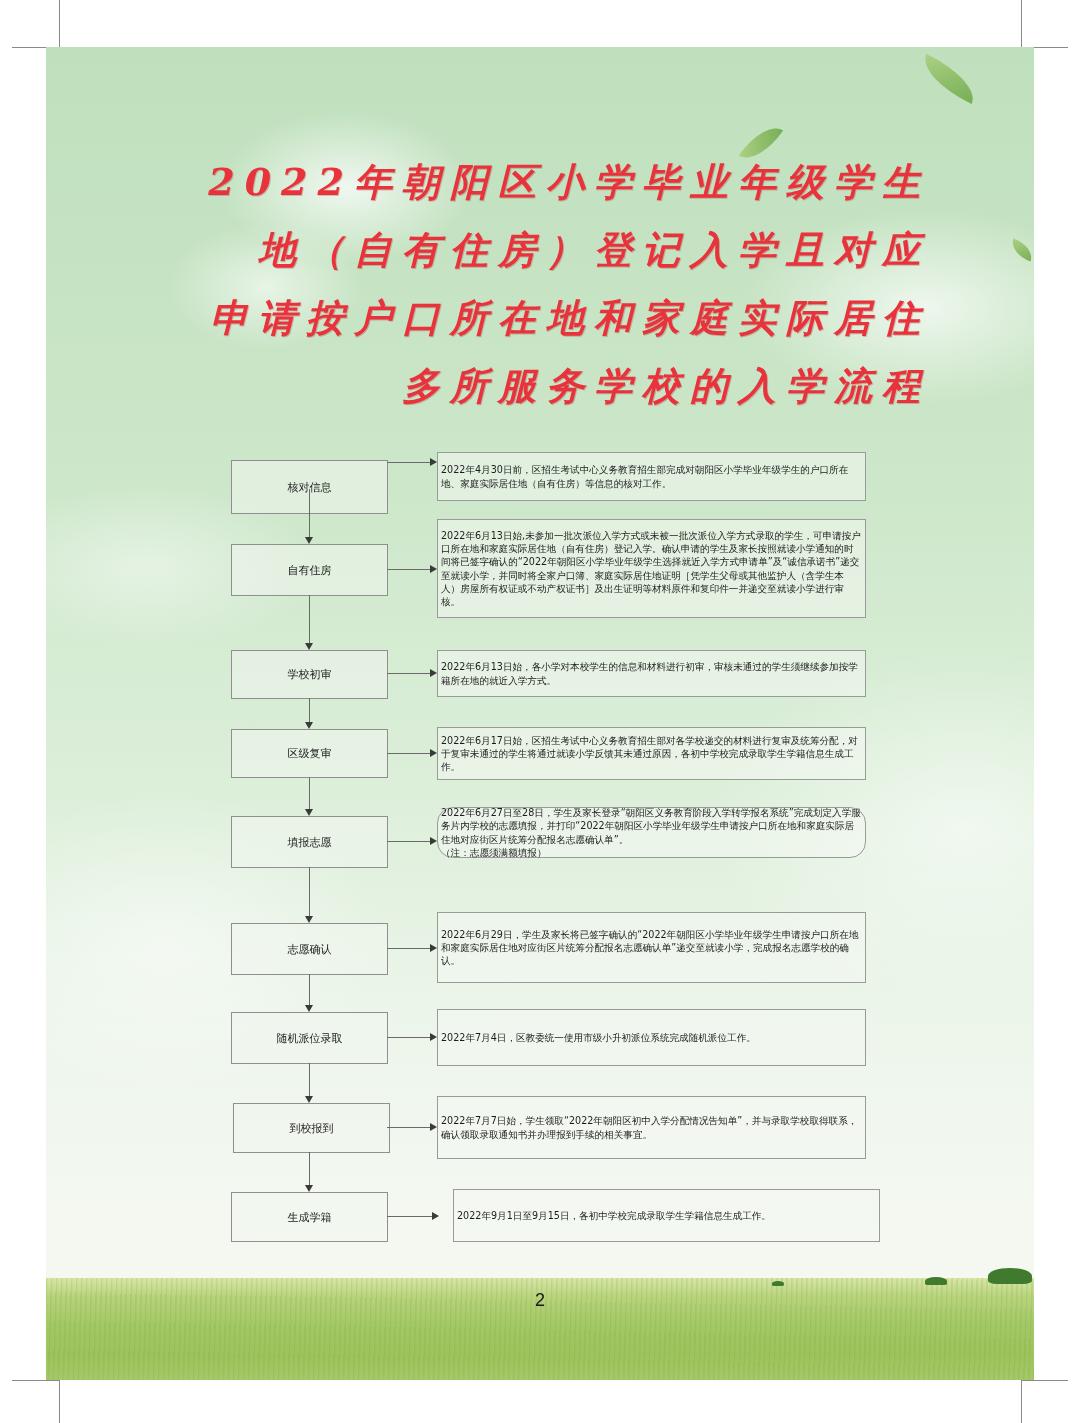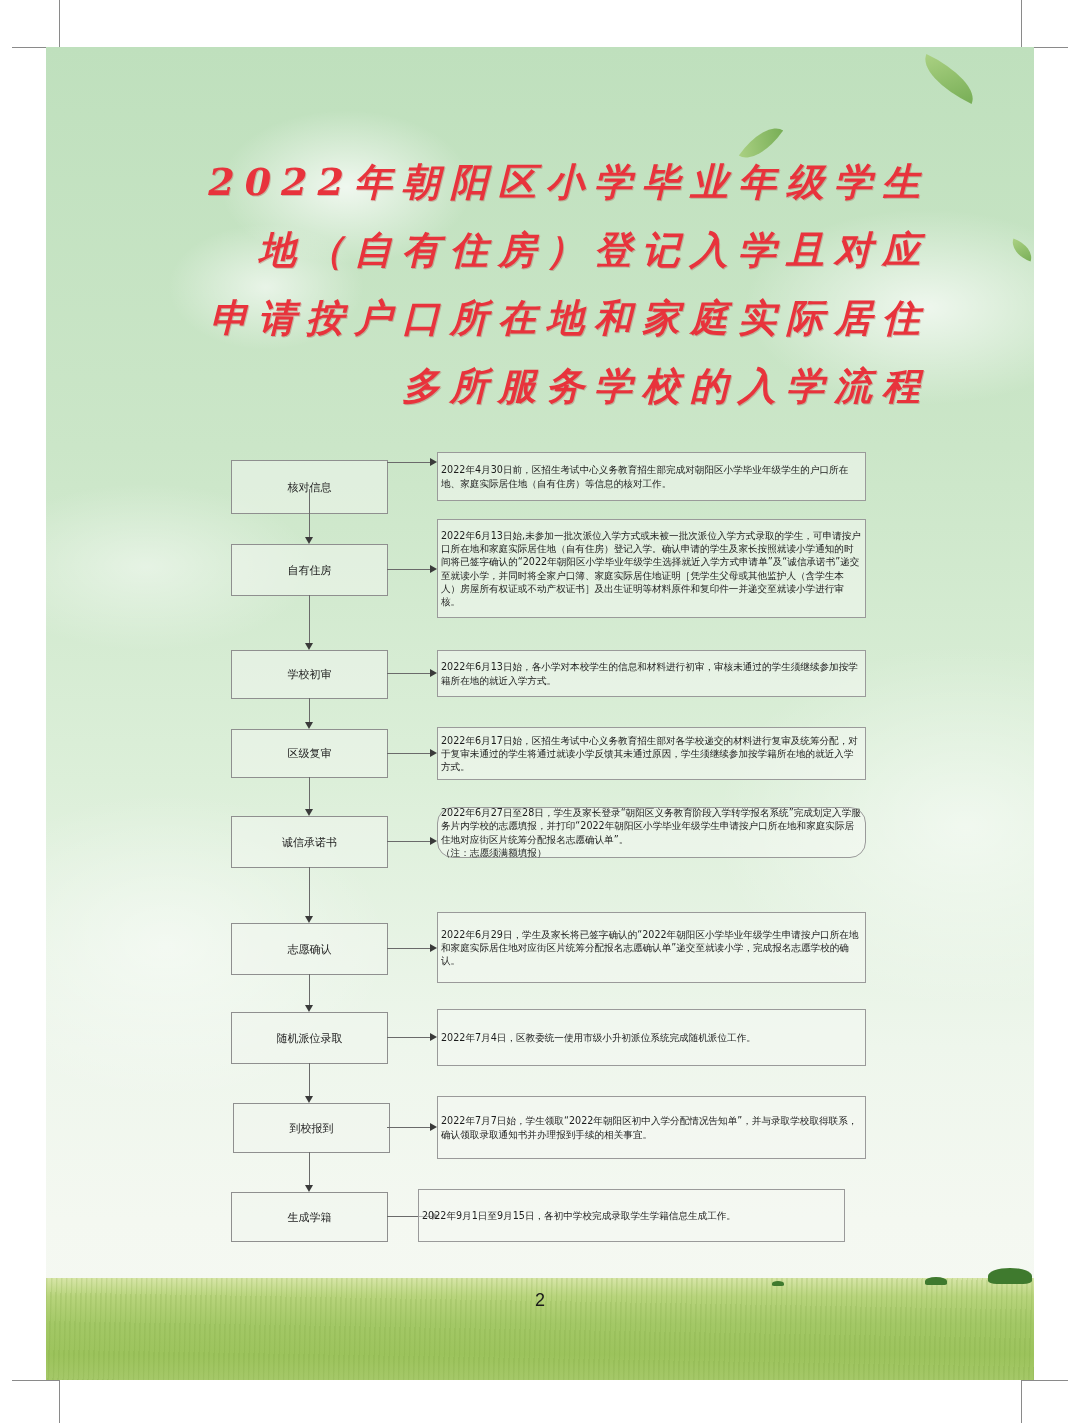--- a/index.html
+++ b/index.html
@@ -105,21 +105,21 @@
 <div class="step" style="top:544px;height:50px;">
     <span>自有住房</span>
   </div>
 <div class="step" style="top:650px;height:47px;">
     <span>学校初审</span>
   </div>
 <div class="step" style="top:729px;height:47px;">
     <span>区级复审</span>
   </div>
 <div class="step" style="top:816px;height:50px;">
-    <span>诚信承诺书</span>
+    <span>填报志愿</span>
   </div>
 <div class="step" style="top:923px;height:50px;">
     <span>志愿确认</span>
   </div>
 <div class="step" style="top:1012px;height:50px;">
     <span>随机派位录取</span>
   </div>
 <div class="step" style="top:1103px;height:48px;left:233px;">
     <span>到校报到</span>
   </div>
@@ -166,34 +166,34 @@
 <div class="desc" style="top:452px;height:49px;">
     <span>2022年4月30日前，区招生考试中心义务教育招生部完成对朝阳区小学毕业年级学生的户口所在地、家庭实际居住地（自有住房）等信息的核对工作。</span>
   </div>
 <div class="desc" style="top:519px;height:99px;">
     <span>2022年6月13日始,未参加一批次派位入学方式或未被一批次派位入学方式录取的学生，可申请按户口所在地和家庭实际居住地（自有住房）登记入学。确认申请的学生及家长按照就读小学通知的时间将已签字确认的“2022年朝阳区小学毕业年级学生选择就近入学方式申请单”及“诚信承诺书”递交至就读小学，并同时将全家户口簿、家庭实际居住地证明［凭学生父母或其他监护人（含学生本人）房屋所有权证或不动产权证书］及出生证明等材料原件和复印件一并递交至就读小学进行审核。</span>
   </div>
 <div class="desc" style="top:650px;height:47px;">
     <span>2022年6月13日始，各小学对本校学生的信息和材料进行初审，审核未通过的学生须继续参加按学籍所在地的就近入学方式。</span>
   </div>
 <div class="desc" style="top:727px;height:53px;">
-    <span>2022年6月17日始，区招生考试中心义务教育招生部对各学校递交的材料进行复审及统筹分配，对于复审未通过的学生将通过就读小学反馈其未通过原因，学生须继续参加按学籍所在地的就近入学方式。</span>
+    <span>2022年6月17日始，区招生考试中心义务教育招生部对各学校递交的材料进行复审及统筹分配，对于复审未通过的学生将通过就读小学反馈其未通过原因，各初中学校完成录取学生学籍信息生成工作。</span>
   </div>
 <div class="desc" style="top:807px;height:51px;border-radius:16px;">
   <div>
     <span>2022年6月27日至28日，学生及家长登录“朝阳区义务教育阶段入学转学报名系统”完成划定入学服务片内学校的志愿填报，并打印“2022年朝阳区小学毕业年级学生申请按户口所在地和家庭实际居住地对应街区片统筹分配报名志愿确认单”。</span>
     <span>（注：志愿须满额填报）</span>
   </div>
 </div>
 <div class="desc" style="top:912px;height:71px;">
     <span>2022年6月29日，学生及家长将已签字确认的“2022年朝阳区小学毕业年级学生申请按户口所在地和家庭实际居住地对应街区片统筹分配报名志愿确认单”递交至就读小学，完成报名志愿学校的确认。</span>
   </div>
 <div class="desc" style="top:1009px;height:57px;">
     <span>2022年7月4日，区教委统一使用市级小升初派位系统完成随机派位工作。</span>
   </div>
 <div class="desc" style="top:1096px;height:63px;">
     <span>2022年7月7日始，学生领取“2022年朝阳区初中入学分配情况告知单”，并与录取学校取得联系，确认领取录取通知书并办理报到手续的相关事宜。</span>
   </div>
-<div class="desc" style="top:1189px;height:53px;left:418px;width:427px;">
+<div class="desc" style="top:1189px;height:53px;left:453px;width:427px;">
     <span>2022年9月1日至9月15日，各初中学校完成录取学生学籍信息生成工作。</span>
   </div>
 
 <div class="page-number">2</div>
 
 </body></html>

